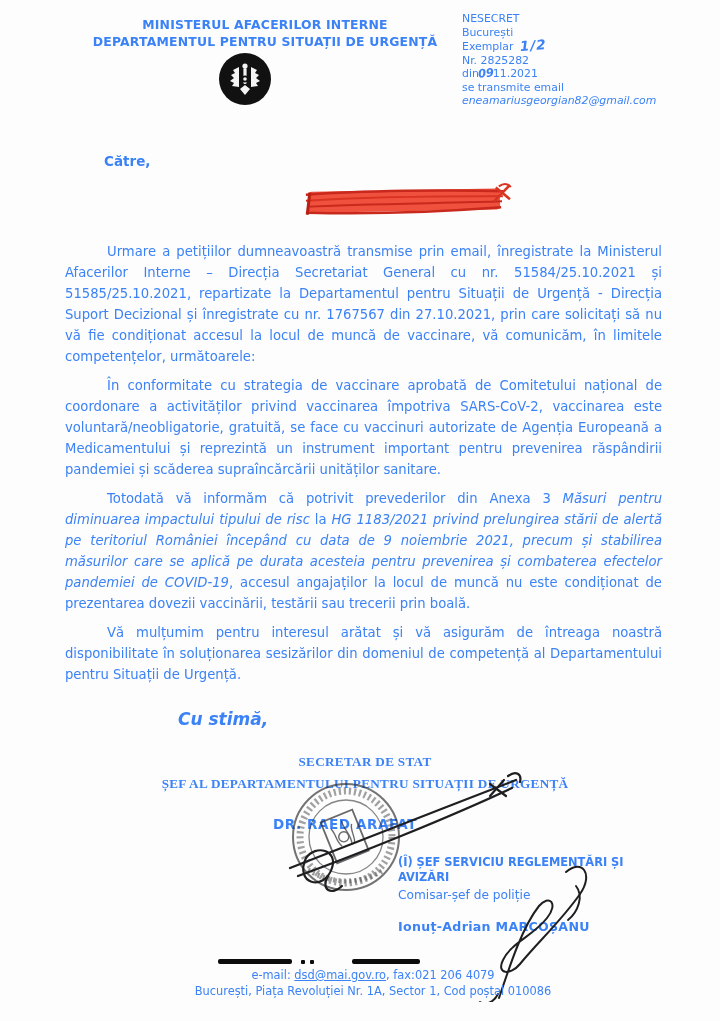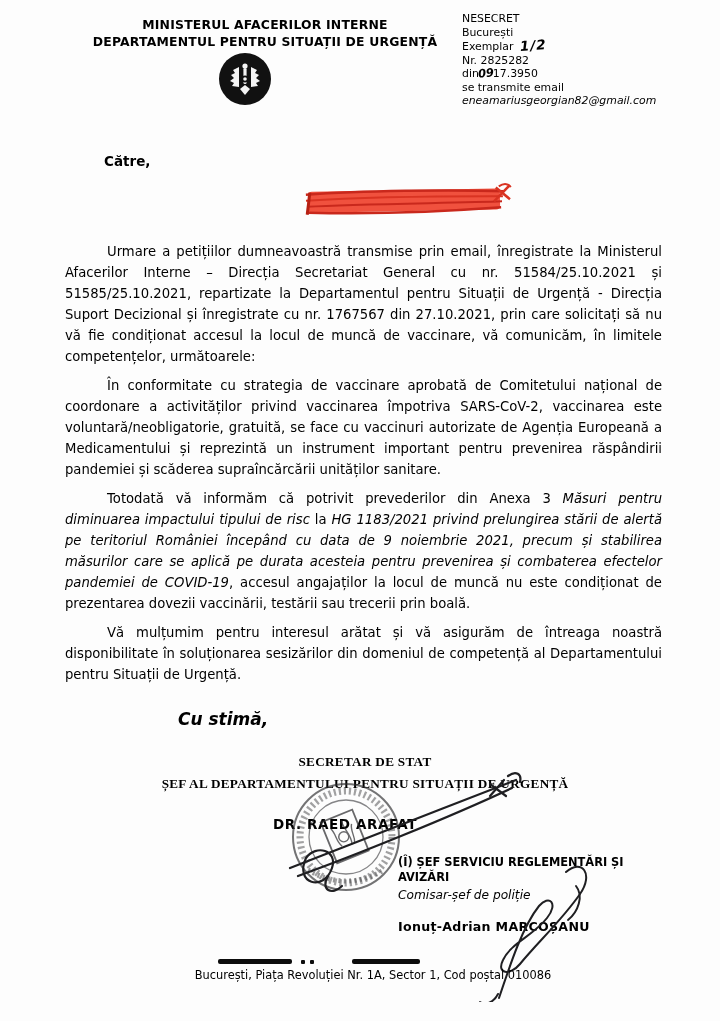--- a/index.html
+++ b/index.html
@@ -1,18 +1,18 @@
 <!DOCTYPE html>
 <html lang="ro"><head>
 <meta charset="utf-8">
 <style>
   html,body{margin:0;padding:0;background:#e9e9e9;}
   .page{
     position:relative;width:720px;height:1021px;margin:0 auto;
-    background:#fdfdfd;color:#000000;overflow:hidden;
+    background:#fdfdfd;color:#3b82f6;overflow:hidden;
     font-family:"DejaVu Sans","Liberation Sans",sans-serif;
   }
   .abs{position:absolute;}
   
   .org-block{left:40px;top:16px;width:450px;text-align:center;font-weight:bold;
              font-size:12.4px;line-height:17px;letter-spacing:.2px;}
   .emblem{left:218px;top:52px;width:54px;height:54px;}
   .meta-block{left:462px;top:12px;font-size:10.9px;line-height:13.5px;}
   .meta-block .hand{display:inline-block;font-size:13.5px;font-style:italic;
                     transform:rotate(-4deg);font-weight:bold;letter-spacing:1px;}
@@ -30,21 +30,21 @@
   .closing{left:178px;top:709px;font-weight:bold;font-style:italic;font-size:17px;}
   
   .sig-title{left:40px;top:751px;width:650px;text-align:center;font-weight:bold;
              font-size:13.2px;line-height:22px;letter-spacing:.3px;font-family:Liberation Serif, serif;}
   .sig-name{left:95px;top:816px;width:500px;text-align:center;font-weight:bold;
             font-size:13.5px;letter-spacing:.6px;}
   .stamp{left:278px;top:772px;width:138px;height:134px;opacity:.88;}
   .sig1{left:268px;top:758px;width:270px;height:140px;}
   .counter-block{left:398px;top:855px;width:248px;}
   .counter-block .t1{font-weight:bold;font-size:11.4px;line-height:15px;}
-  .counter-block .rank{font-style:italic;font-size:12.2px;margin-top:3px;}
+  .counter-block .rank{font-size:12.2px;margin-top:3px;}
   .counter-block .name{font-weight:bold;font-size:12.6px;margin-top:17px;letter-spacing:.3px;}
   .sig2{left:438px;top:852px;width:210px;height:150px;}
   
   .bar{background:#0c0c0c;height:5px;border-radius:2px;}
   .bar1{left:218px;top:959px;width:74px;}
   .bar2{left:352px;top:959px;width:68px;}
   .dot{background:#0c0c0c;width:4px;height:4px;top:960px;border-radius:1px;}
   .d1{left:301px;} .d2{left:310px;}
   .footer-text{left:40px;top:968px;width:666px;text-align:center;font-size:11.4px;
                line-height:15.5px;}
@@ -72,21 +72,21 @@
       <circle cx="27" cy="27" r="3.4" fill="#111"></circle>
       <circle cx="27" cy="27" r="1.8"></circle>
     </g>
   </svg>
 
   <div class="abs meta-block">
     <div>NESECRET</div>
     <div>București</div>
     <div><span>Exemplar</span>&nbsp;&nbsp;<span class="hand">1/2</span></div>
     <div>Nr. 2825282</div>
-    <div><span>din</span><span class="hand2">09</span><span>17.3950</span></div>
+    <div><span>din</span><span class="hand2">09</span><span>11.2021</span></div>
     <div>se transmite email</div>
     <div class="meta-email">eneamariusgeorgian82@gmail.com</div>
   </div>
 
   <div class="abs to-label">Către,</div>
 
   <svg class="abs redaction" viewBox="0 0 215 40">
     <g transform="rotate(-1 107 20)">
       <rect x="8" y="9" width="192" height="21" rx="4" fill="#ef4a36" opacity="0.96"></rect>
       <path d="M6 12 C60 9 150 9 204 12" stroke="#c9281c" stroke-width="2.5" fill="none"></path>
@@ -153,16 +153,17 @@
       <path d="M138 34 c8 10 2 26 -8 34"></path>
     </g>
   </svg>
 
   <div class="abs bar bar1"></div>
   <div class="abs dot d1"></div>
   <div class="abs dot d2"></div>
   <div class="abs bar bar2"></div>
 
   <div class="abs footer-text">
+    <div><span>e-mail: </span><span class="u">dsd@mai.gov.ro</span><span>, fax:021 206 4079</span></div>
     <div>București, Piața Revoluției Nr. 1A, Sector 1, Cod poștal 010086</div>
   </div>
 
 </div>
 
 </body></html>

